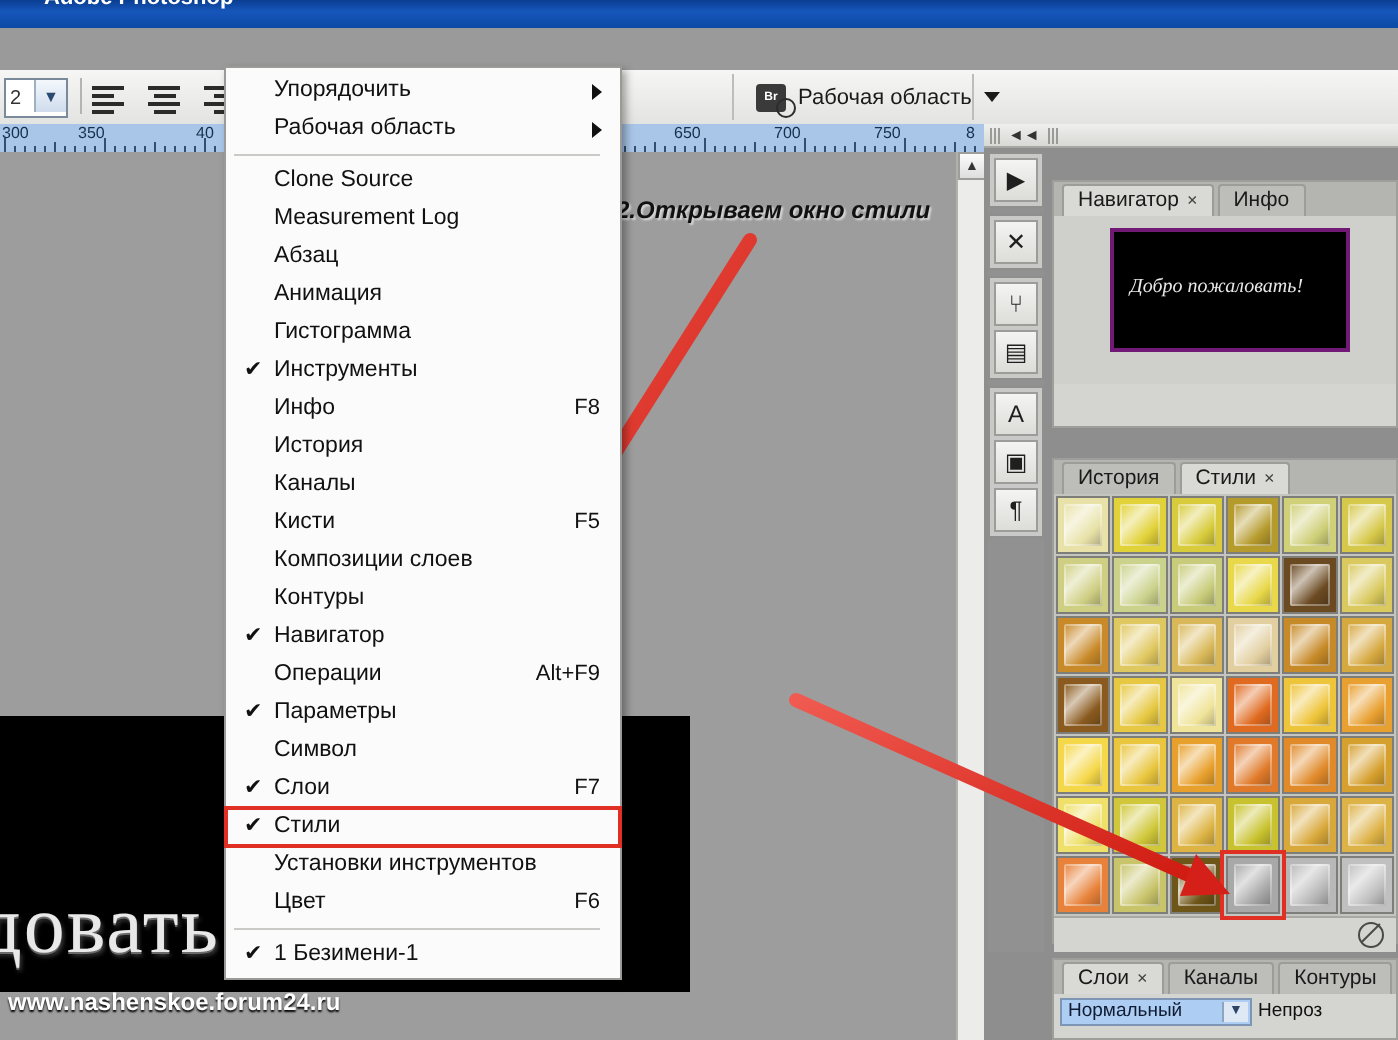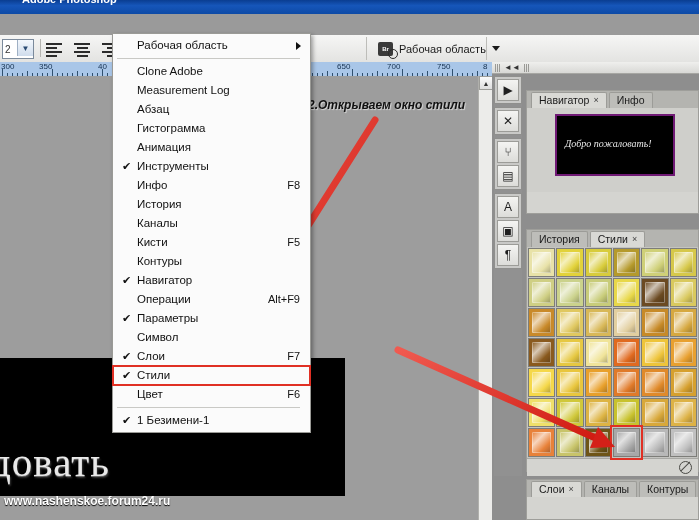--- a/index.html
+++ b/index.html
@@ -393,39 +393,42 @@
     </div>
     <div class="watermark">www.nashenskoe.forum24.ru</div>
   </div>
   <div class="vscroll-c">
     <div class="arrowb">▲</div>
   </div>
 
   <div class="annot" id="annot1">2.Открываем окно стили</div>
 
   <div class="dropdown" id="windowMenu">
+      <div class="dd-item"><span>Упорядочить</span><span class="sub"></span></div>
       <div class="dd-item"><span>Рабочая область</span><span class="sub"></span></div>
       <div class="dd-sep"></div>
-      <div class="dd-item"><span>Clone Adobe</span></div>
+      <div class="dd-item"><span>Clone Source</span></div>
       <div class="dd-item"><span>Measurement Log</span></div>
       <div class="dd-item"><span>Абзац</span></div>
+      <div class="dd-item"><span>Анимация</span></div>
       <div class="dd-item"><span>Гистограмма</span></div>
-      <div class="dd-item"><span>Анимация</span></div>
       <div class="dd-item"><span class="chk">✔</span><span>Инструменты</span></div>
       <div class="dd-item"><span>Инфо</span><span class="acc">F8</span></div>
       <div class="dd-item"><span>История</span></div>
       <div class="dd-item"><span>Каналы</span></div>
       <div class="dd-item"><span>Кисти</span><span class="acc">F5</span></div>
+      <div class="dd-item"><span>Композиции слоев</span></div>
       <div class="dd-item"><span>Контуры</span></div>
       <div class="dd-item"><span class="chk">✔</span><span>Навигатор</span></div>
       <div class="dd-item"><span>Операции</span><span class="acc">Alt+F9</span></div>
       <div class="dd-item"><span class="chk">✔</span><span>Параметры</span></div>
       <div class="dd-item"><span>Символ</span></div>
       <div class="dd-item"><span class="chk">✔</span><span>Слои</span><span class="acc">F7</span></div>
       <div class="dd-item boxed"><span class="chk">✔</span><span>Стили</span></div>
+      <div class="dd-item"><span>Установки инструментов</span></div>
       <div class="dd-item"><span>Цвет</span><span class="acc">F6</span></div>
       <div class="dd-sep"></div>
       <div class="dd-item"><span class="chk">✔</span><span>1 Безимени-1</span></div>
     </div>
 
   <svg class="arrows">
     <defs>
       <linearGradient id="ag" x1="0" y1="0" x2="1" y2="1">
         <stop offset="0" stop-color="#f05a50"></stop>
         <stop offset="1" stop-color="#cf1a10"></stop>
@@ -633,15 +636,22 @@
         <span>Слои</span>
         <span class="x">×</span>
       </div>
       <div class="ptab">
         <span>Каналы</span>
       </div>
       <div class="ptab">
         <span>Контуры</span>
       </div>
     </div>
+    <div class="blendrow">
+      <div class="blendsel">
+        <span>Нормальный</span>
+        <span class="ar">▼</span>
+      </div>
+      <span class="opacitylbl">Непроз</span>
+    </div>
   </div>
 
 </div>
 
 </body></html>

